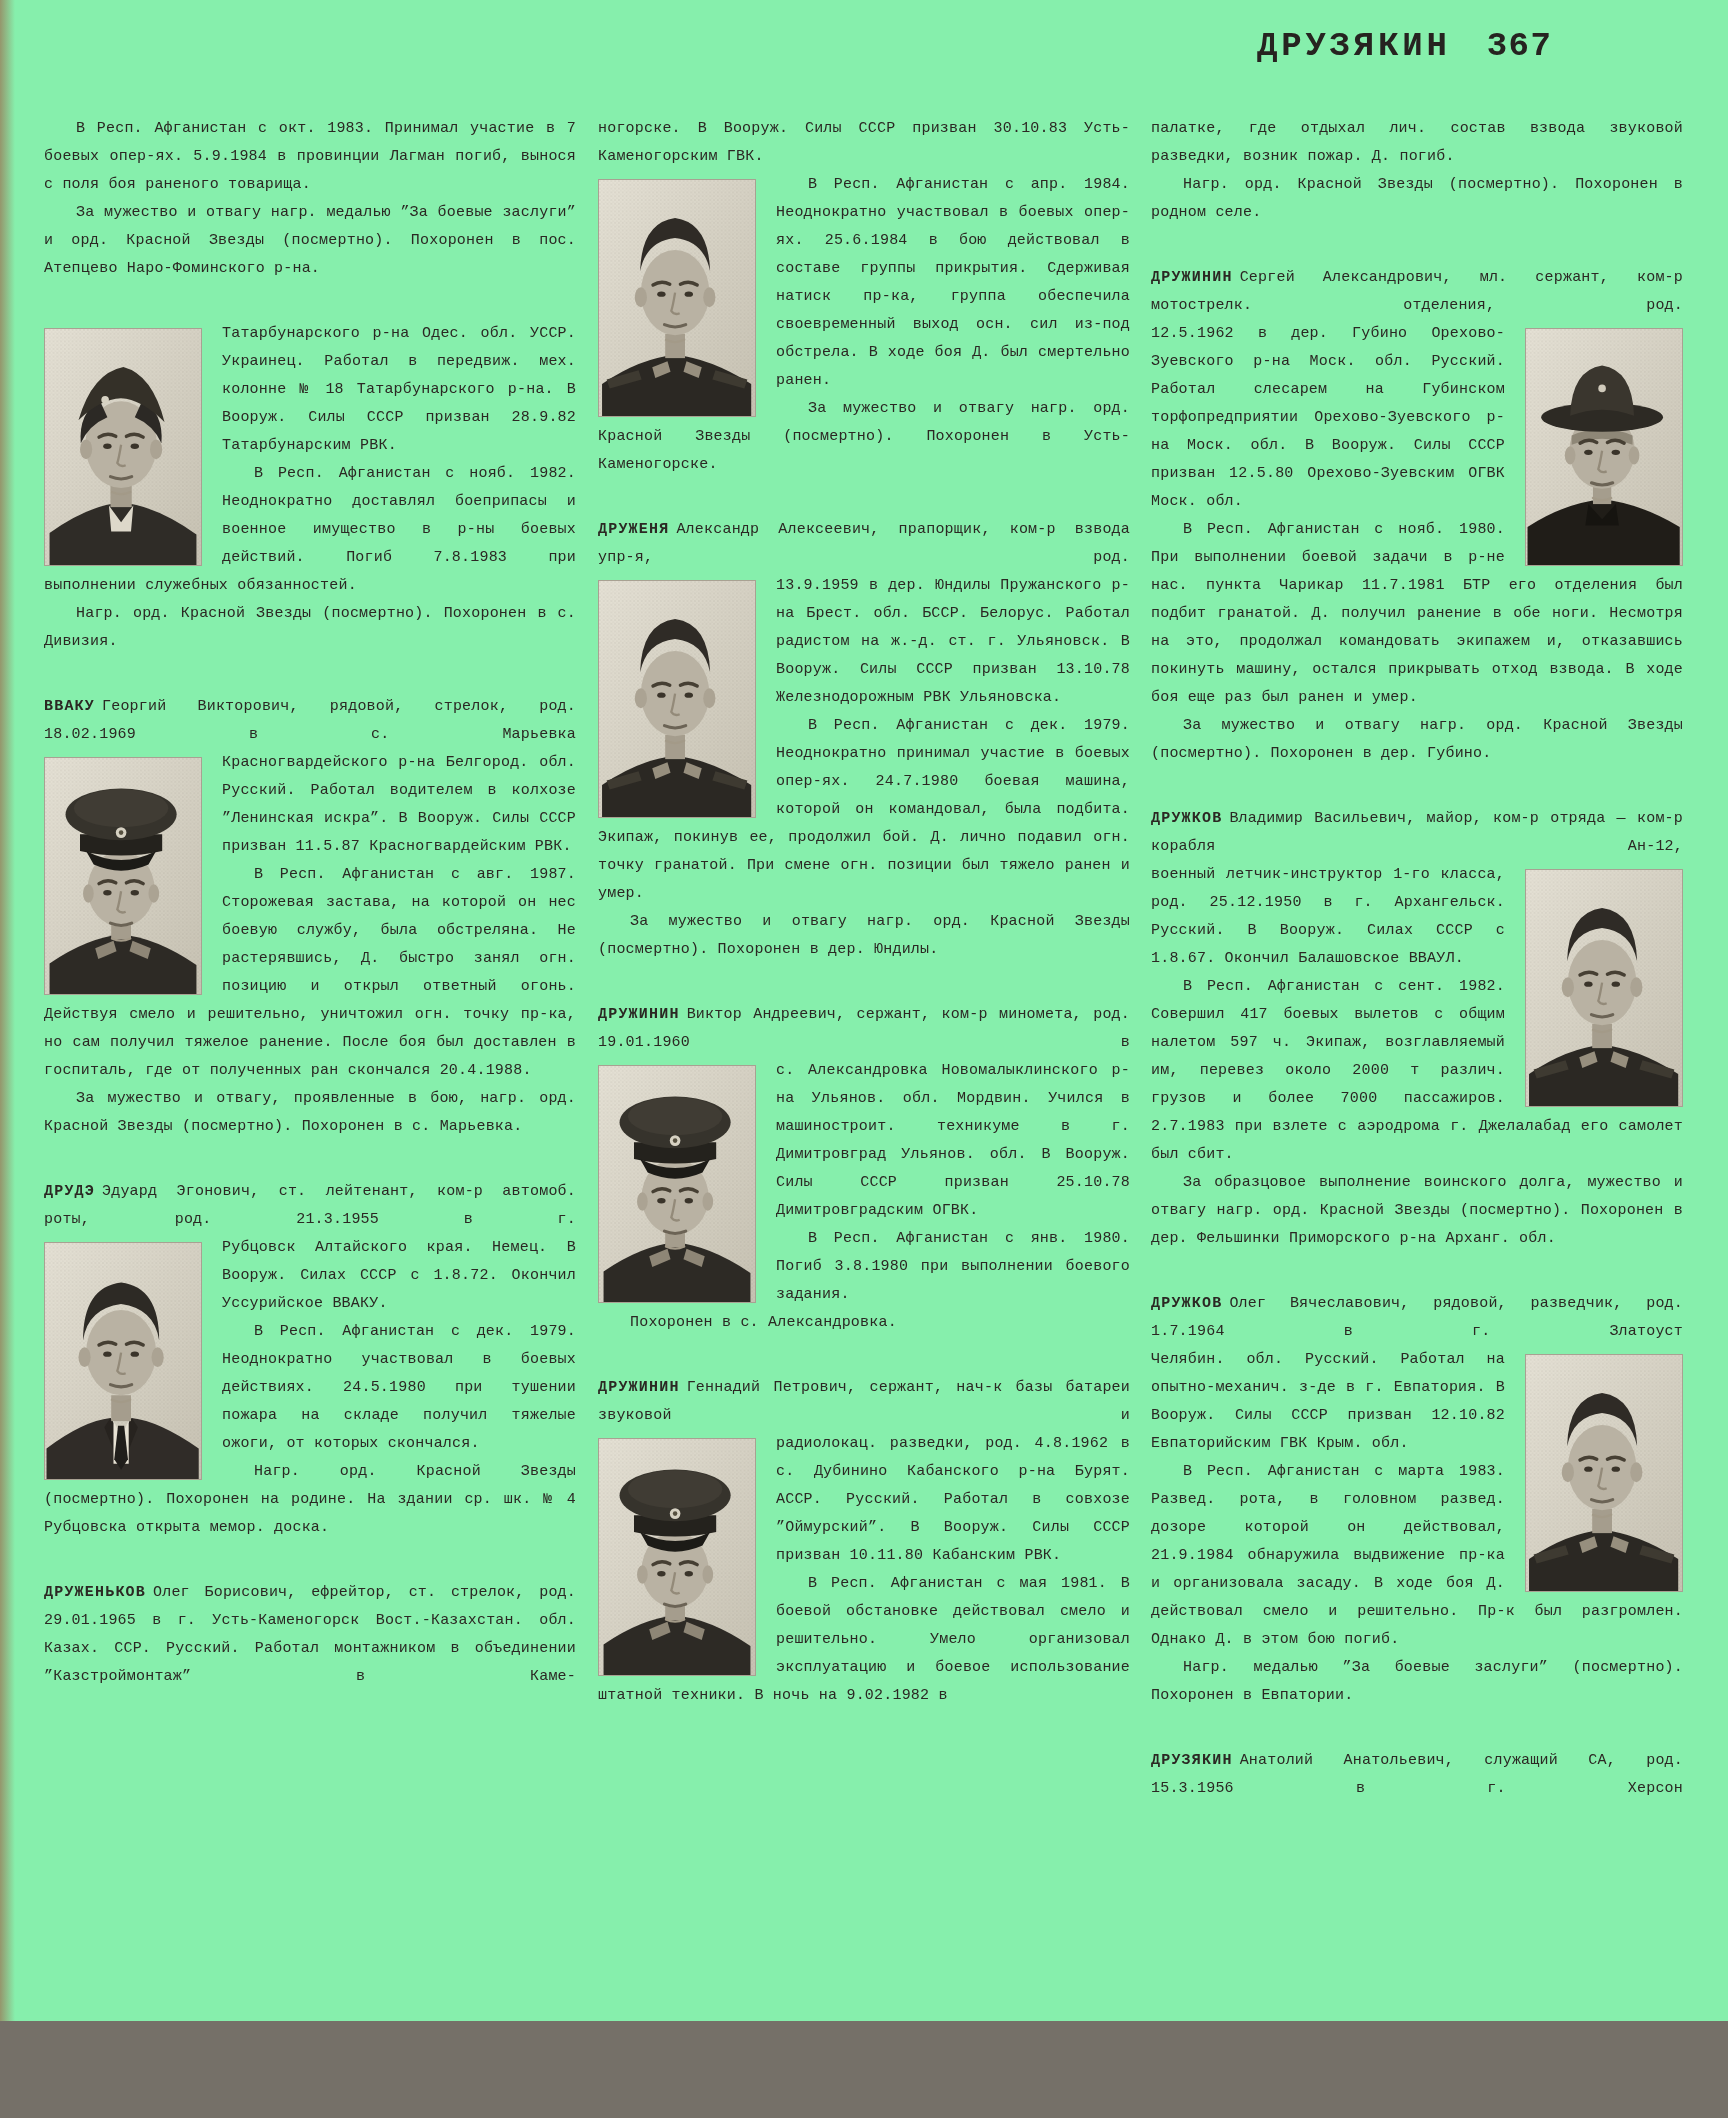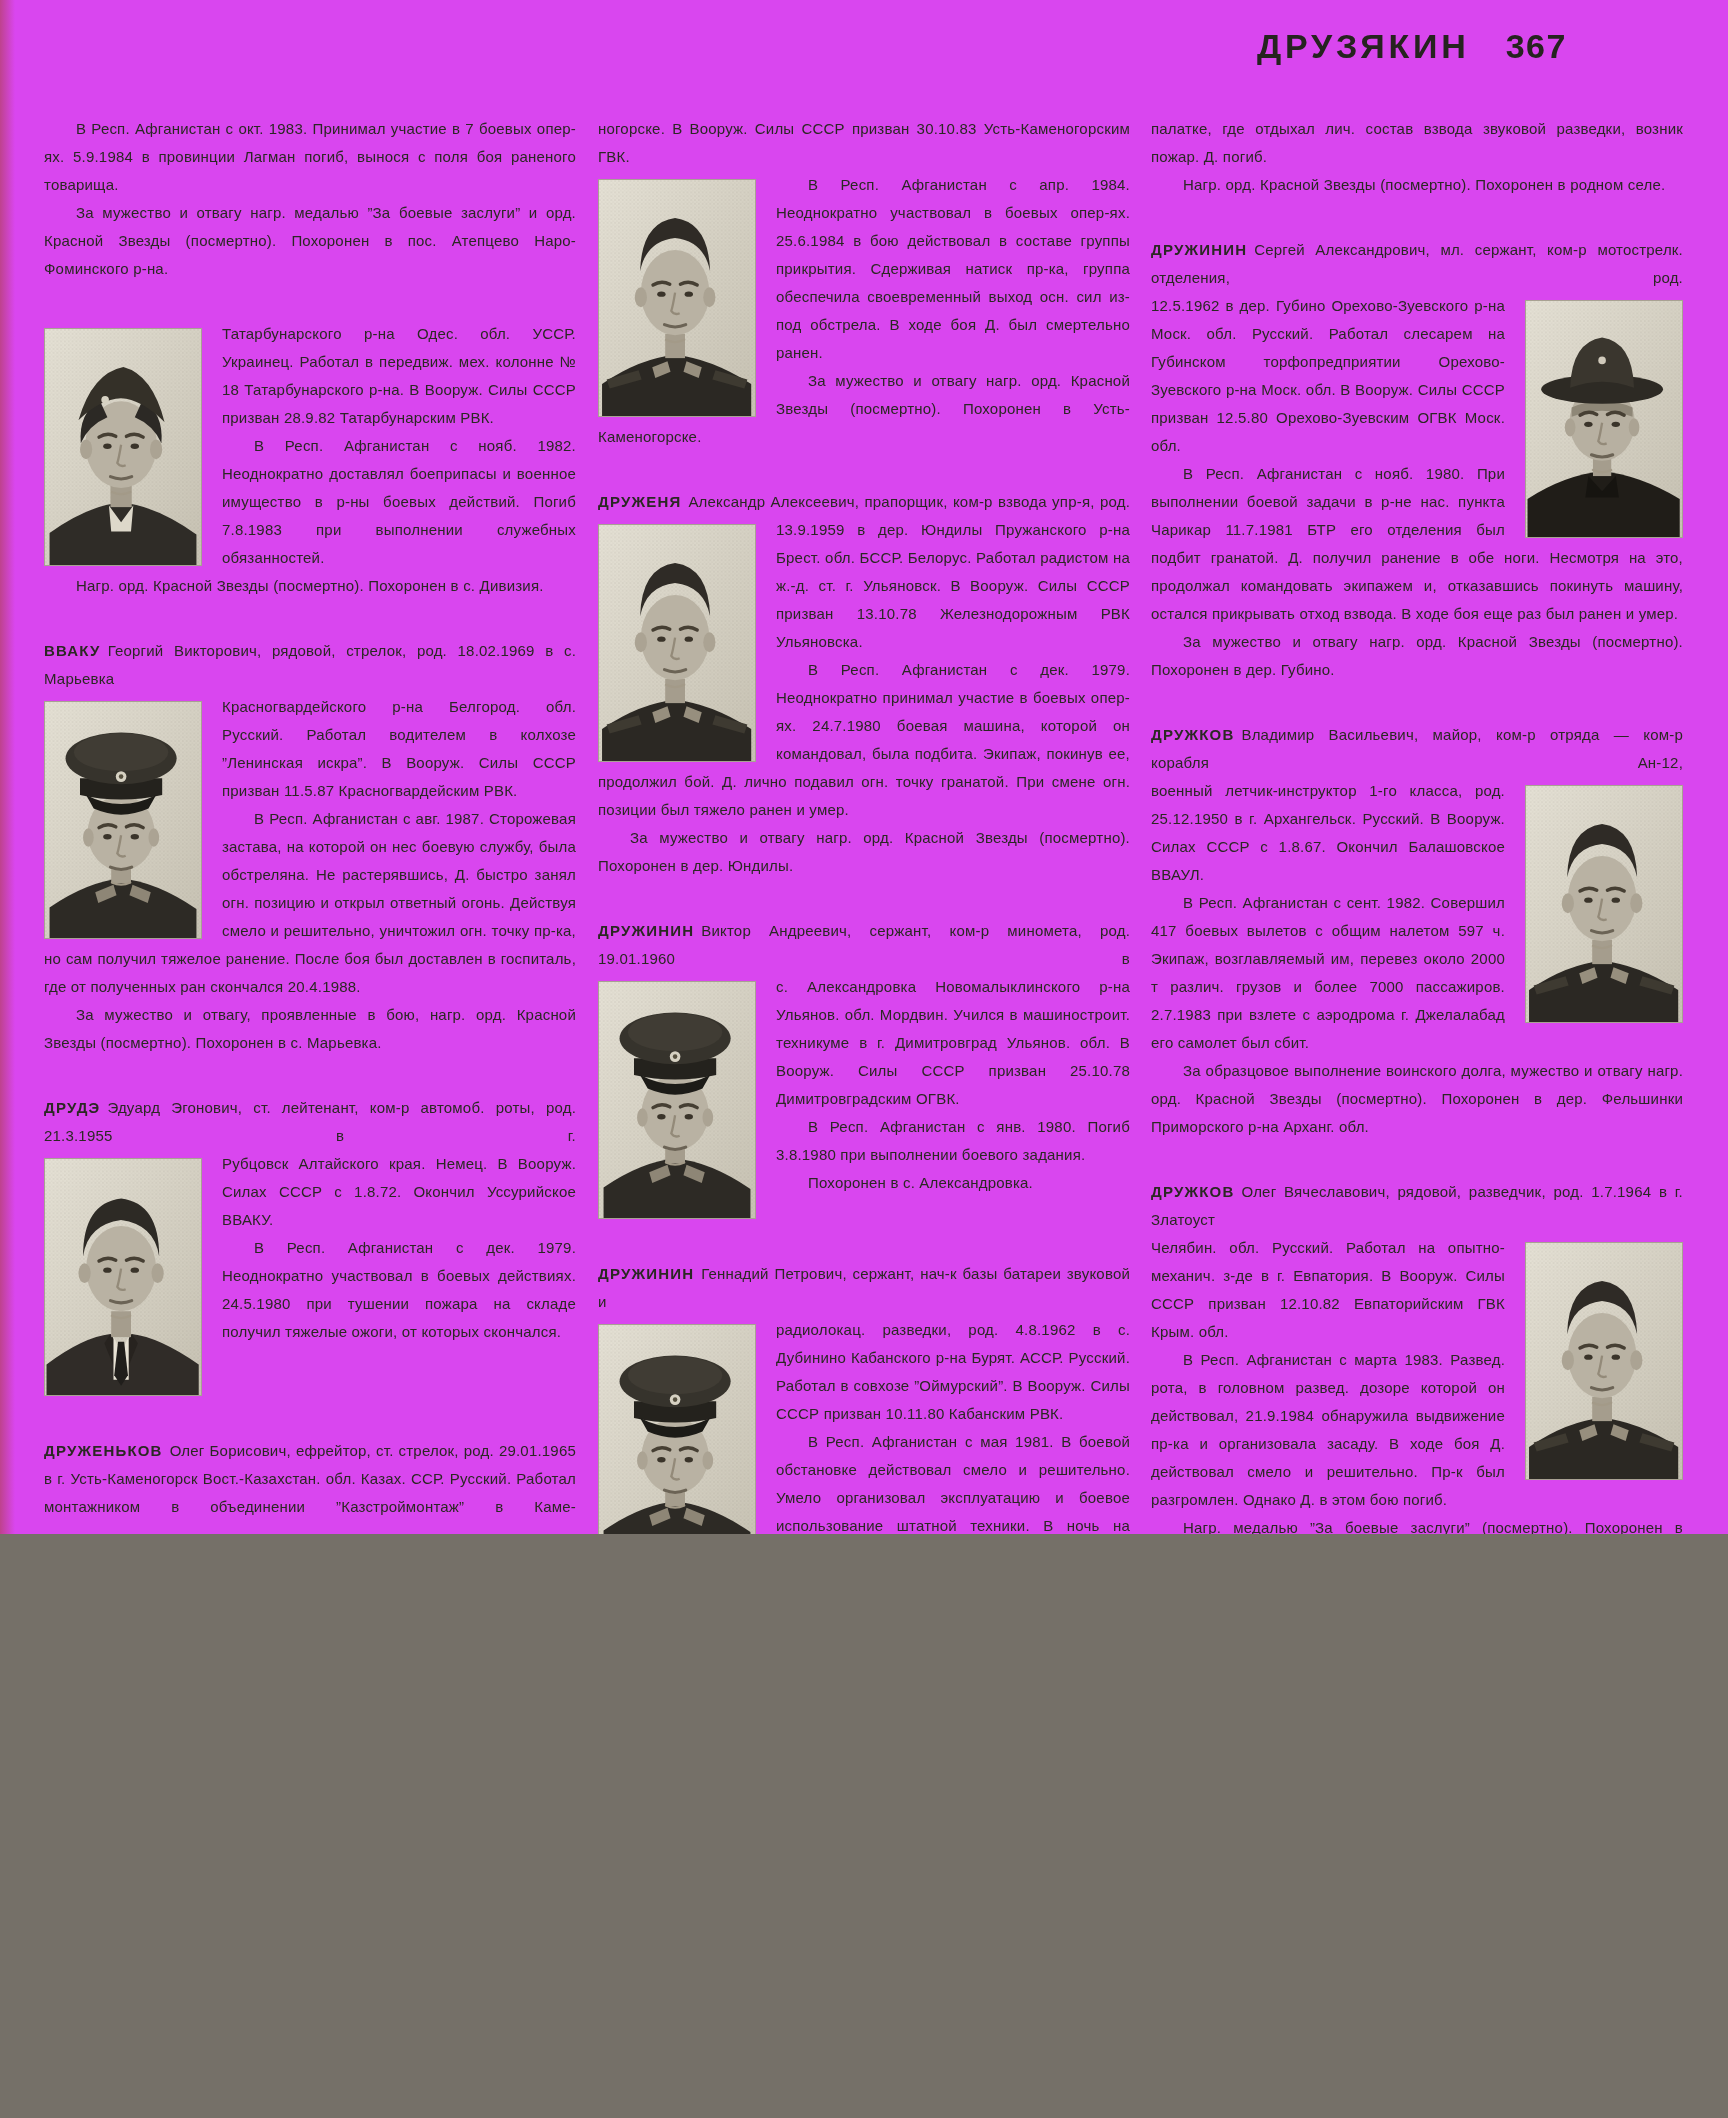--- a/index.html
+++ b/index.html
@@ -1,20 +1,20 @@
 <!DOCTYPE html>
 <html lang="ru" style="font-size:12.3px"><head>
 <meta charset="utf-8">
 <style>
   html,body{margin:0;padding:0;background:#757068;}
   .page{
     position:relative;
-    width:1728px;height:1534px;
-    background:#d946ef;
-    font-family:Liberation Sans, sans-serif;
+    width:1728px;height:2021px;
+    background:#86efac;
+    font-family:Liberation Mono, monospace;
     color:#2b2823;
     overflow:hidden;
   }
   .gutter{
     position:absolute;left:0;top:0;width:15.4px;height:100%;
     background:linear-gradient(to right, rgba(164,62,44,.5), rgba(164,62,44,0));
   }
   .running-head{
     position:absolute;top:26px;left:1151px;width:538px;
     display:flex;align-items:baseline;
@@ -194,20 +194,21 @@
 
     <article class="entry">
       <p class="lead noindent"><b class="surname">ДРУДЭ</b><span>Эдуард Эгонович, ст. лейтенант, ком-р автомоб. роты, род. 21.3.1955 в г.</span></p>
       <figure class="photo left">
         <svg viewBox="0 0 205 310">
             <use href="#sym-suit"></use>
           </svg>
       </figure>
       <p class="noindent">Рубцовск Алтайского края. Немец. В Вооруж. Силах СССР с 1.8.72. Окончил Уссурийское ВВАКУ.</p>
       <p>В Респ. Афганистан с дек. 1979. Неоднократно участвовал в боевых действиях. 24.5.1980 при тушении пожара на складе получил тяжелые ожоги, от которых скончался.</p>
+      <p>Нагр. орд. Красной Звезды (посмертно). Похоронен на родине. На здании ср. шк. № 4 Рубцовска открыта мемор. доска.</p>
     </article>
 
     <article class="entry">
       <p class="lead noindent"><b class="surname">ДРУЖЕНЬКОВ</b><span>Олег Борисович, ефрейтор, ст. стрелок, род. 29.01.1965 в г. Усть-Каменогорск Вост.-Казахстан. обл. Казах. ССР. Русский. Работал монтажником в объединении ”Казстроймонтаж” в Каме-</span></p>
     </article>
 
   </section>
 
   <section class="col col-2">
 

